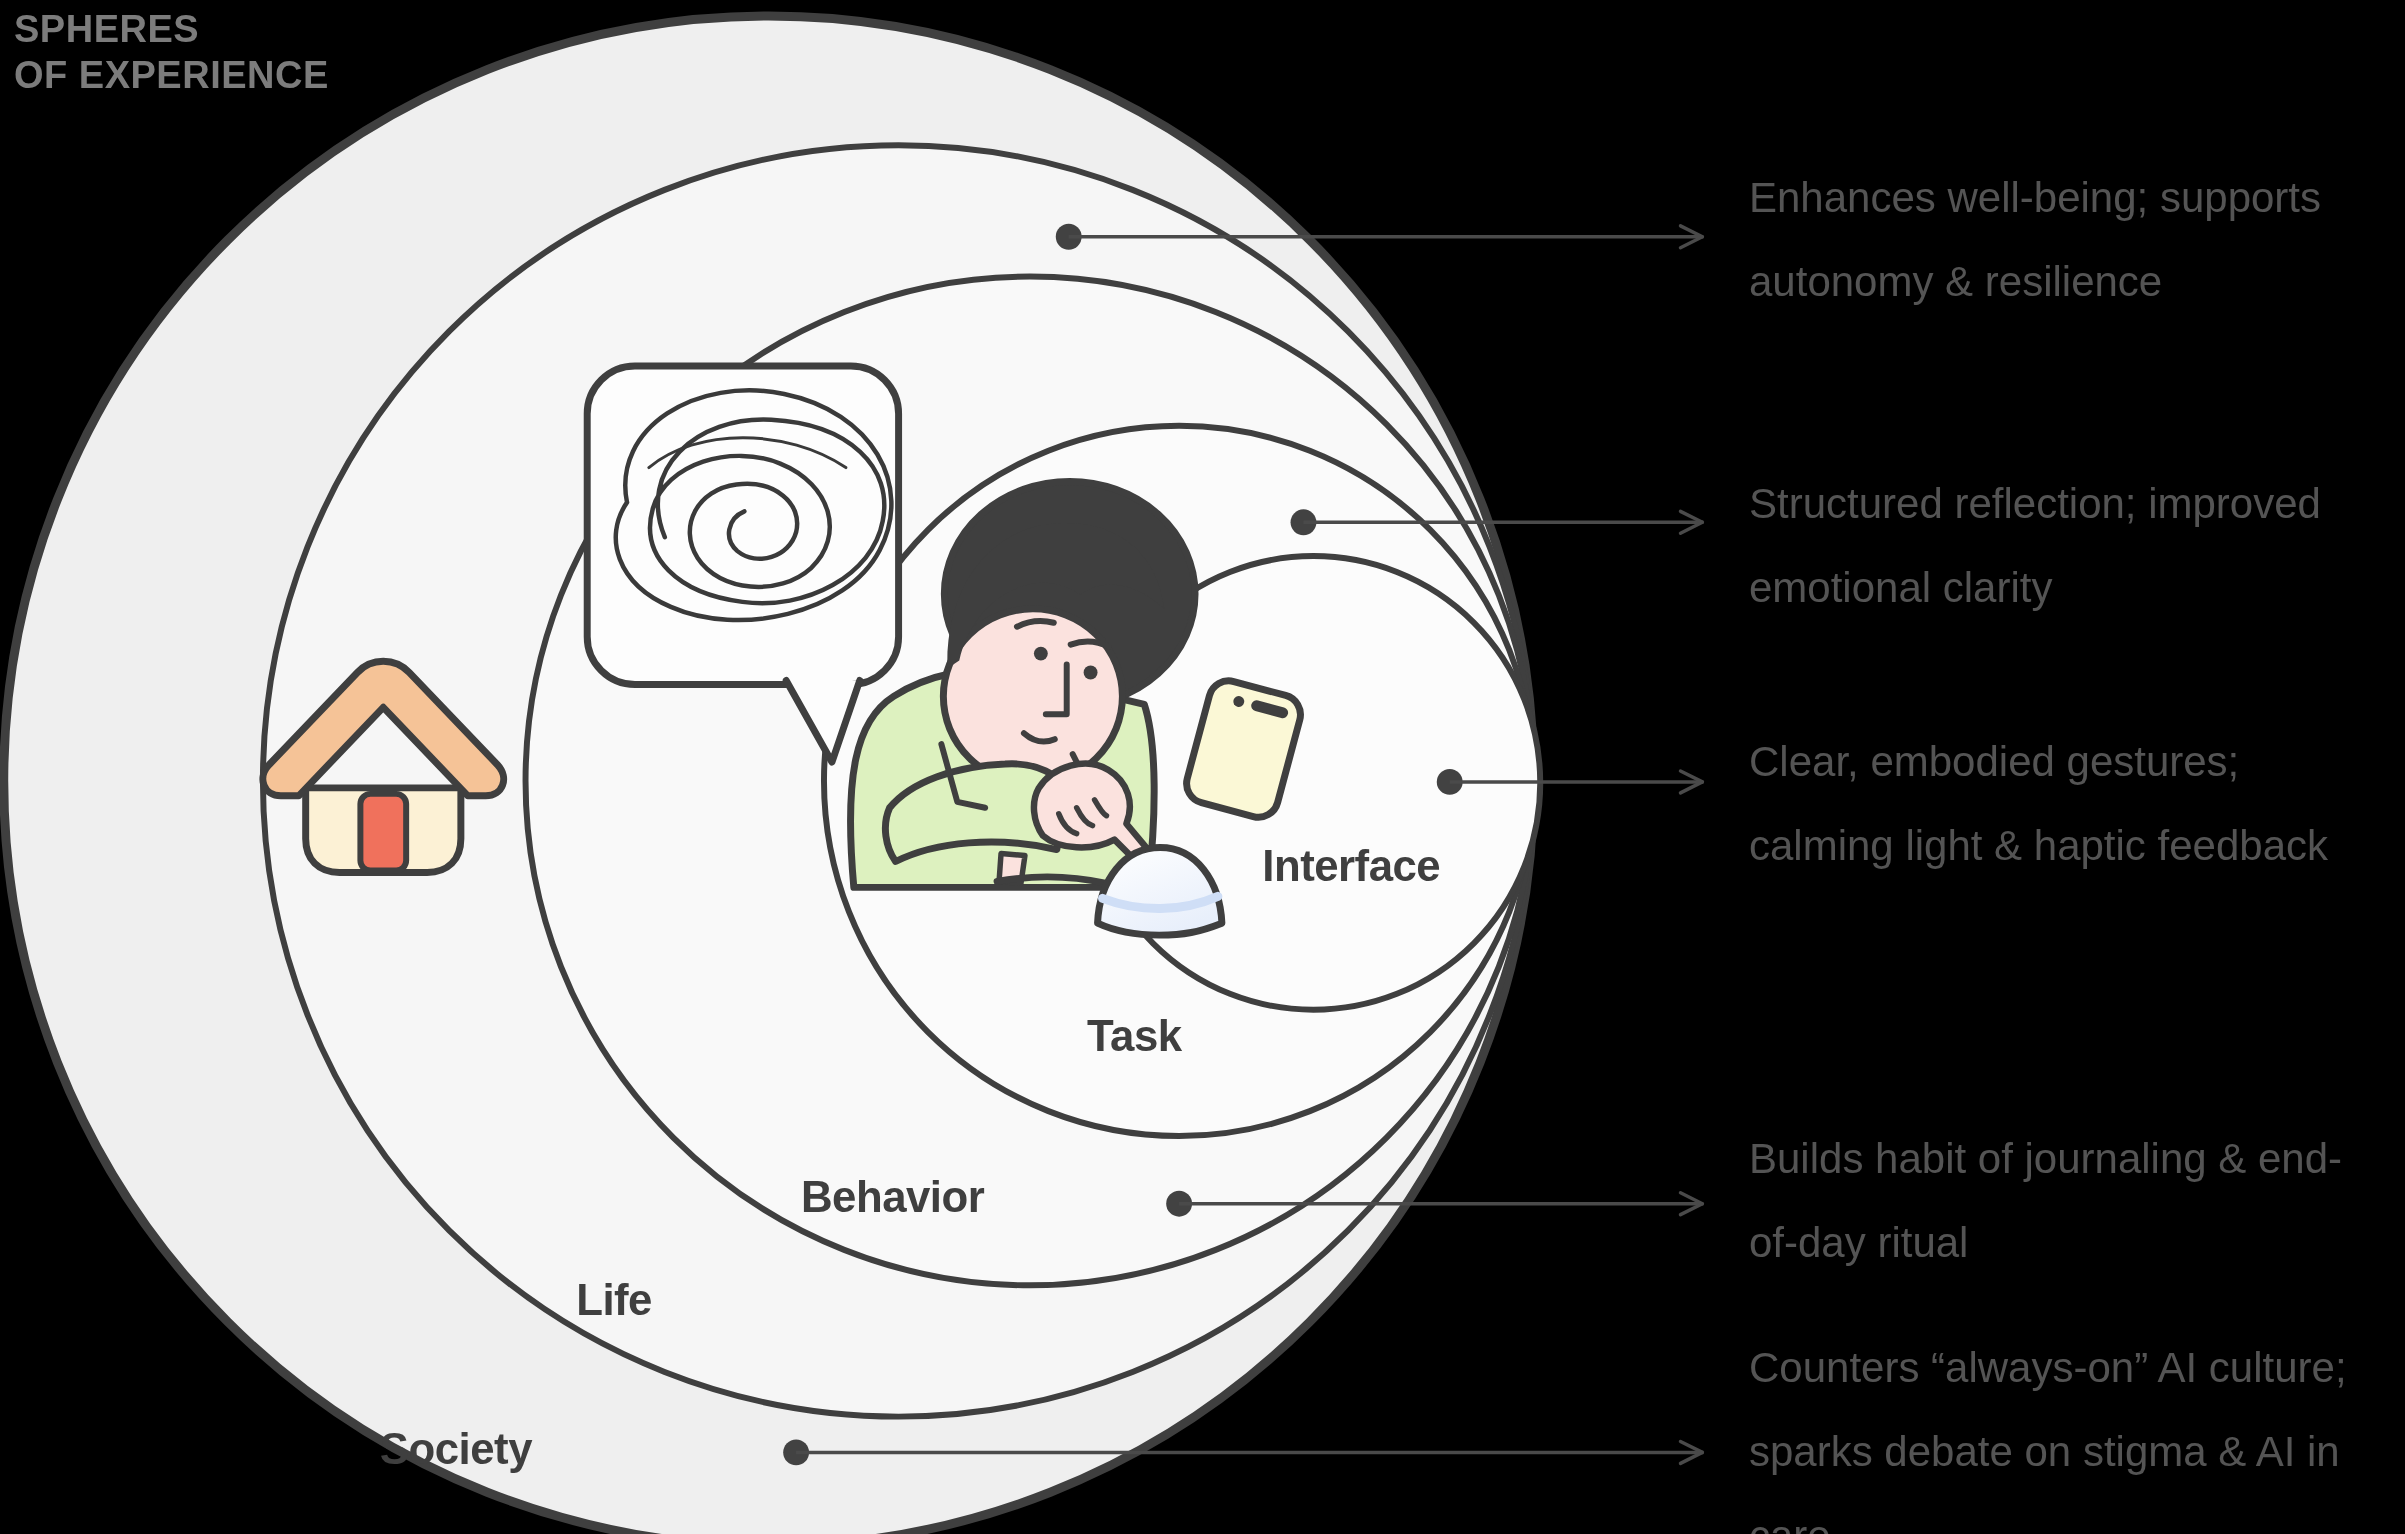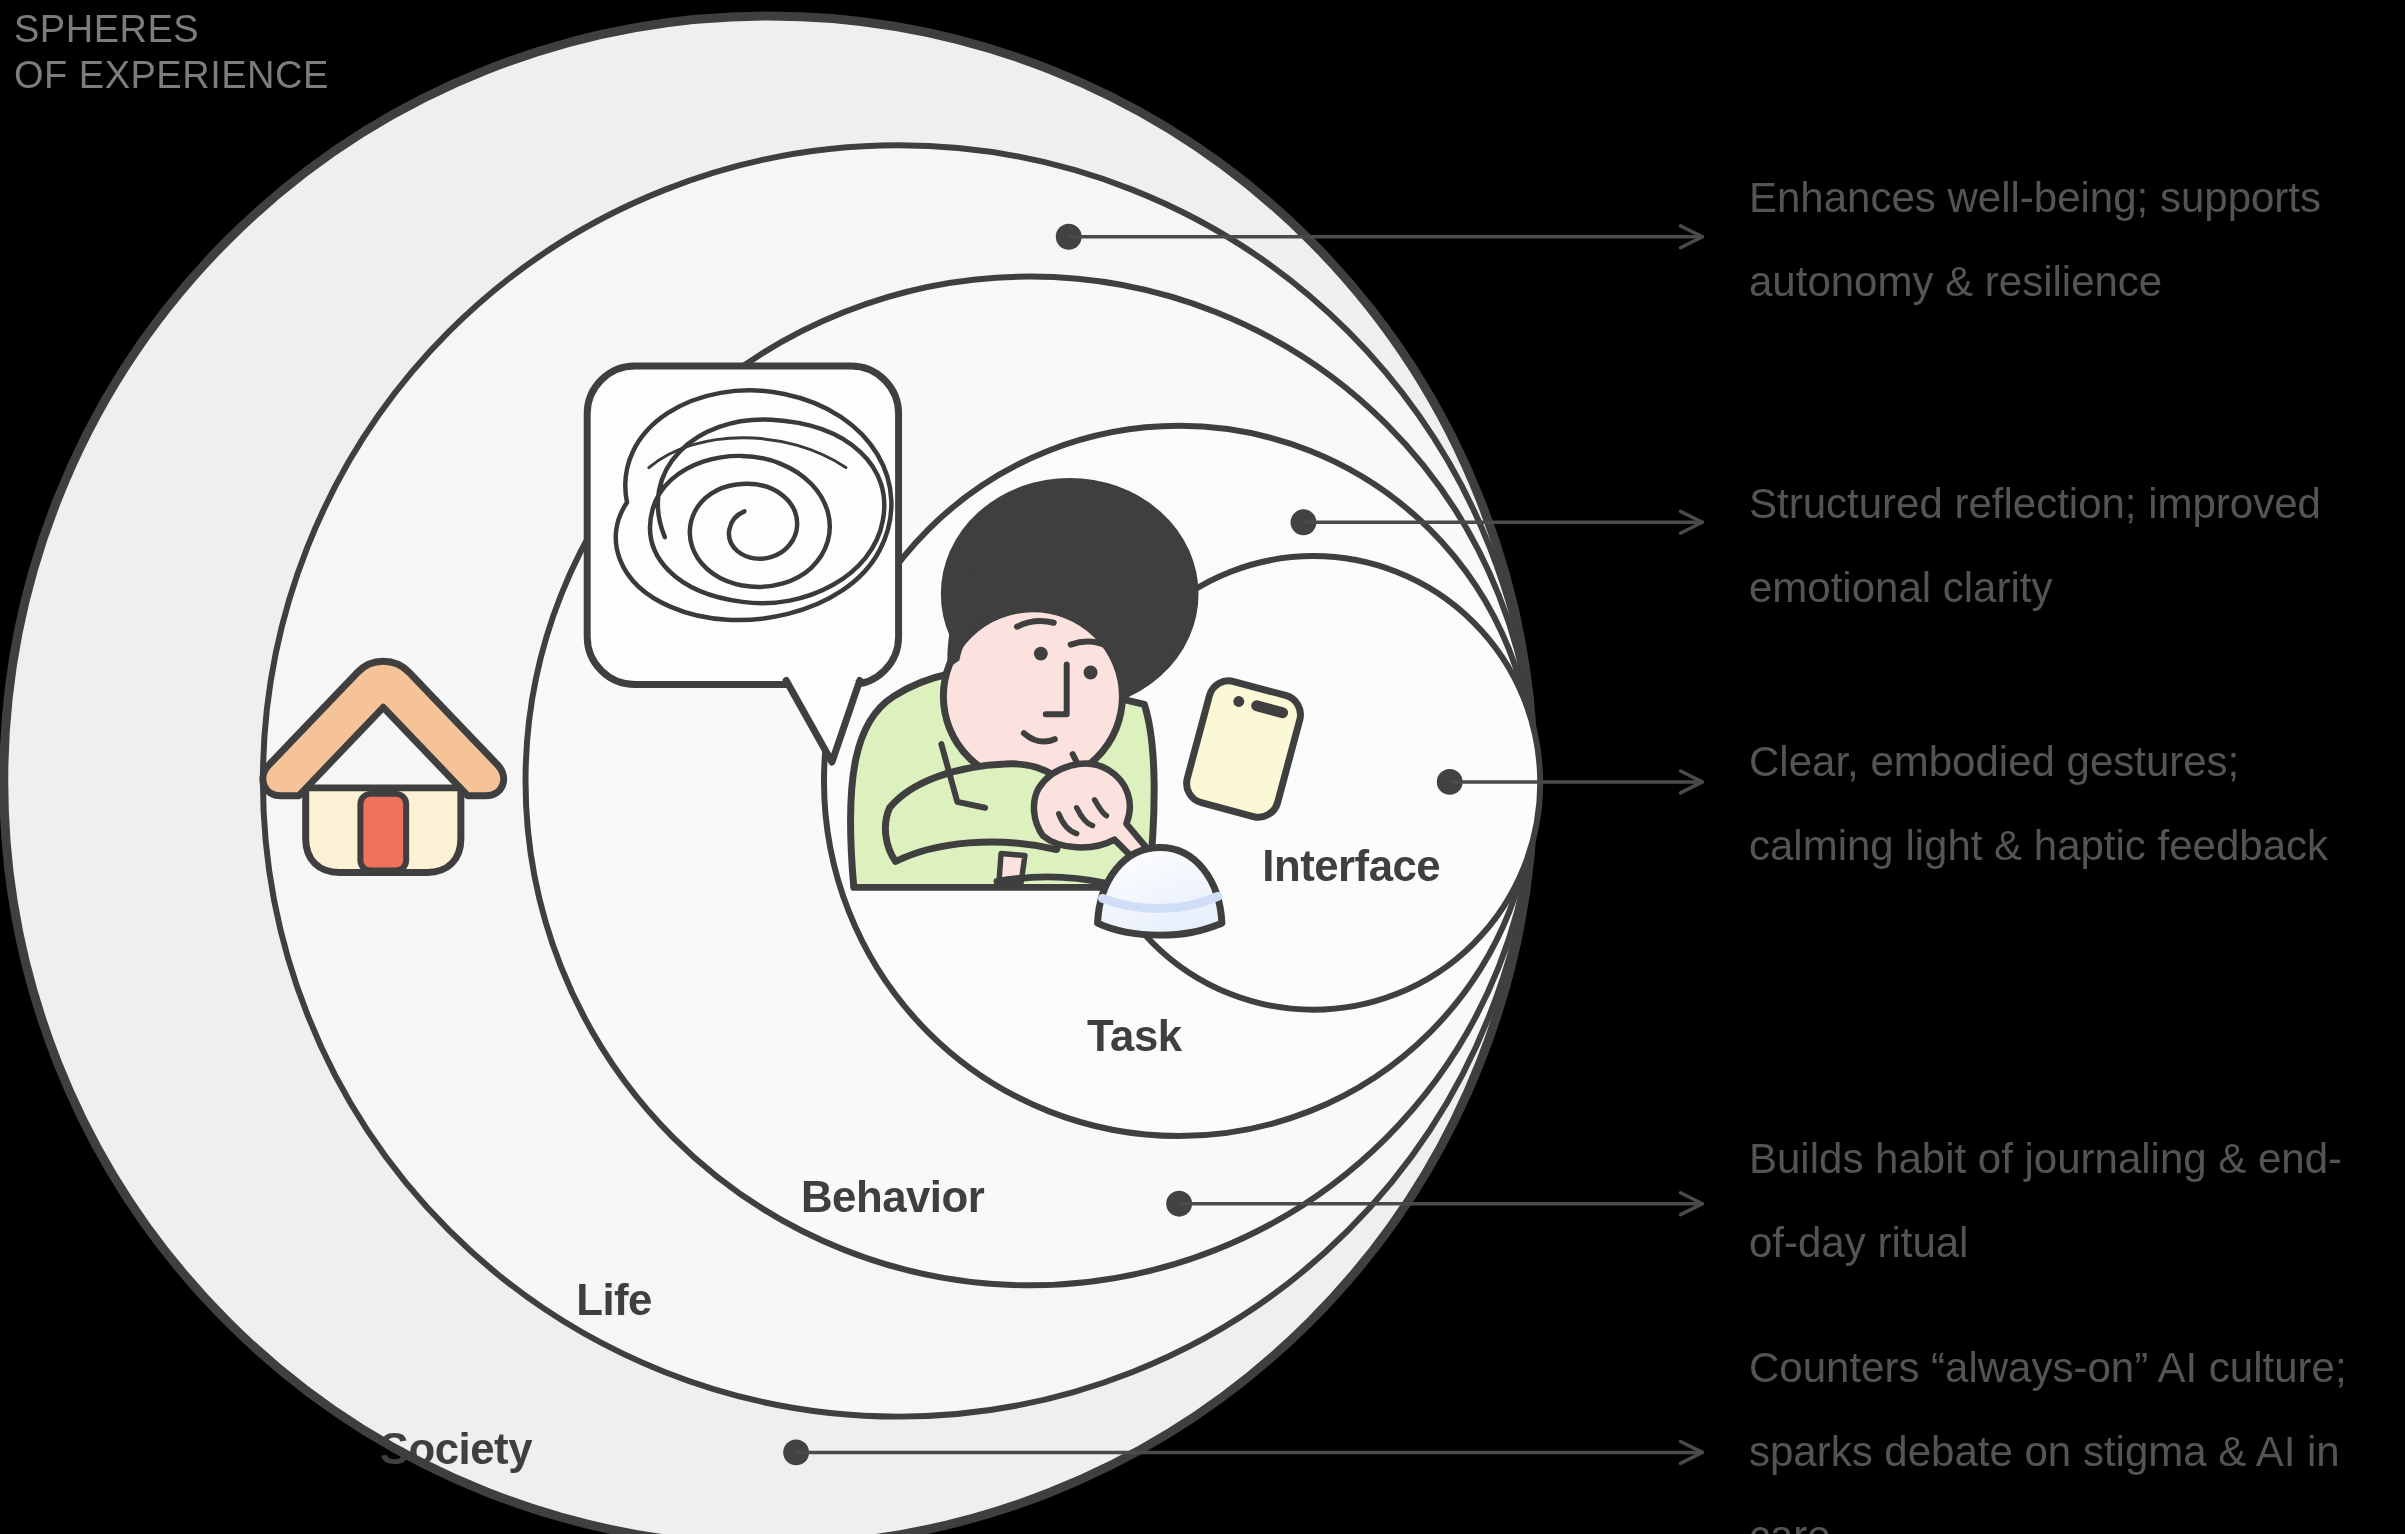--- a/index.html
+++ b/index.html
@@ -14,21 +14,21 @@
     width: 2406px; height: 1534px;
     background: #000000;
   }
   svg.diagram {
     position: absolute; left: 0; top: 0;
   }
   .title {
     position: absolute;
     left: 14px; top: 6px;
     font-size: 38px;
-    font-weight: 400;
+    font-weight: 700;
     line-height: 46px;
     letter-spacing: 0.5px;
     color: #7c7c7c;
     white-space: pre-line;
   }
   .annotation {
     position: absolute;
     left: 1749px;
     width: 677px;
     font-size: 42px;

